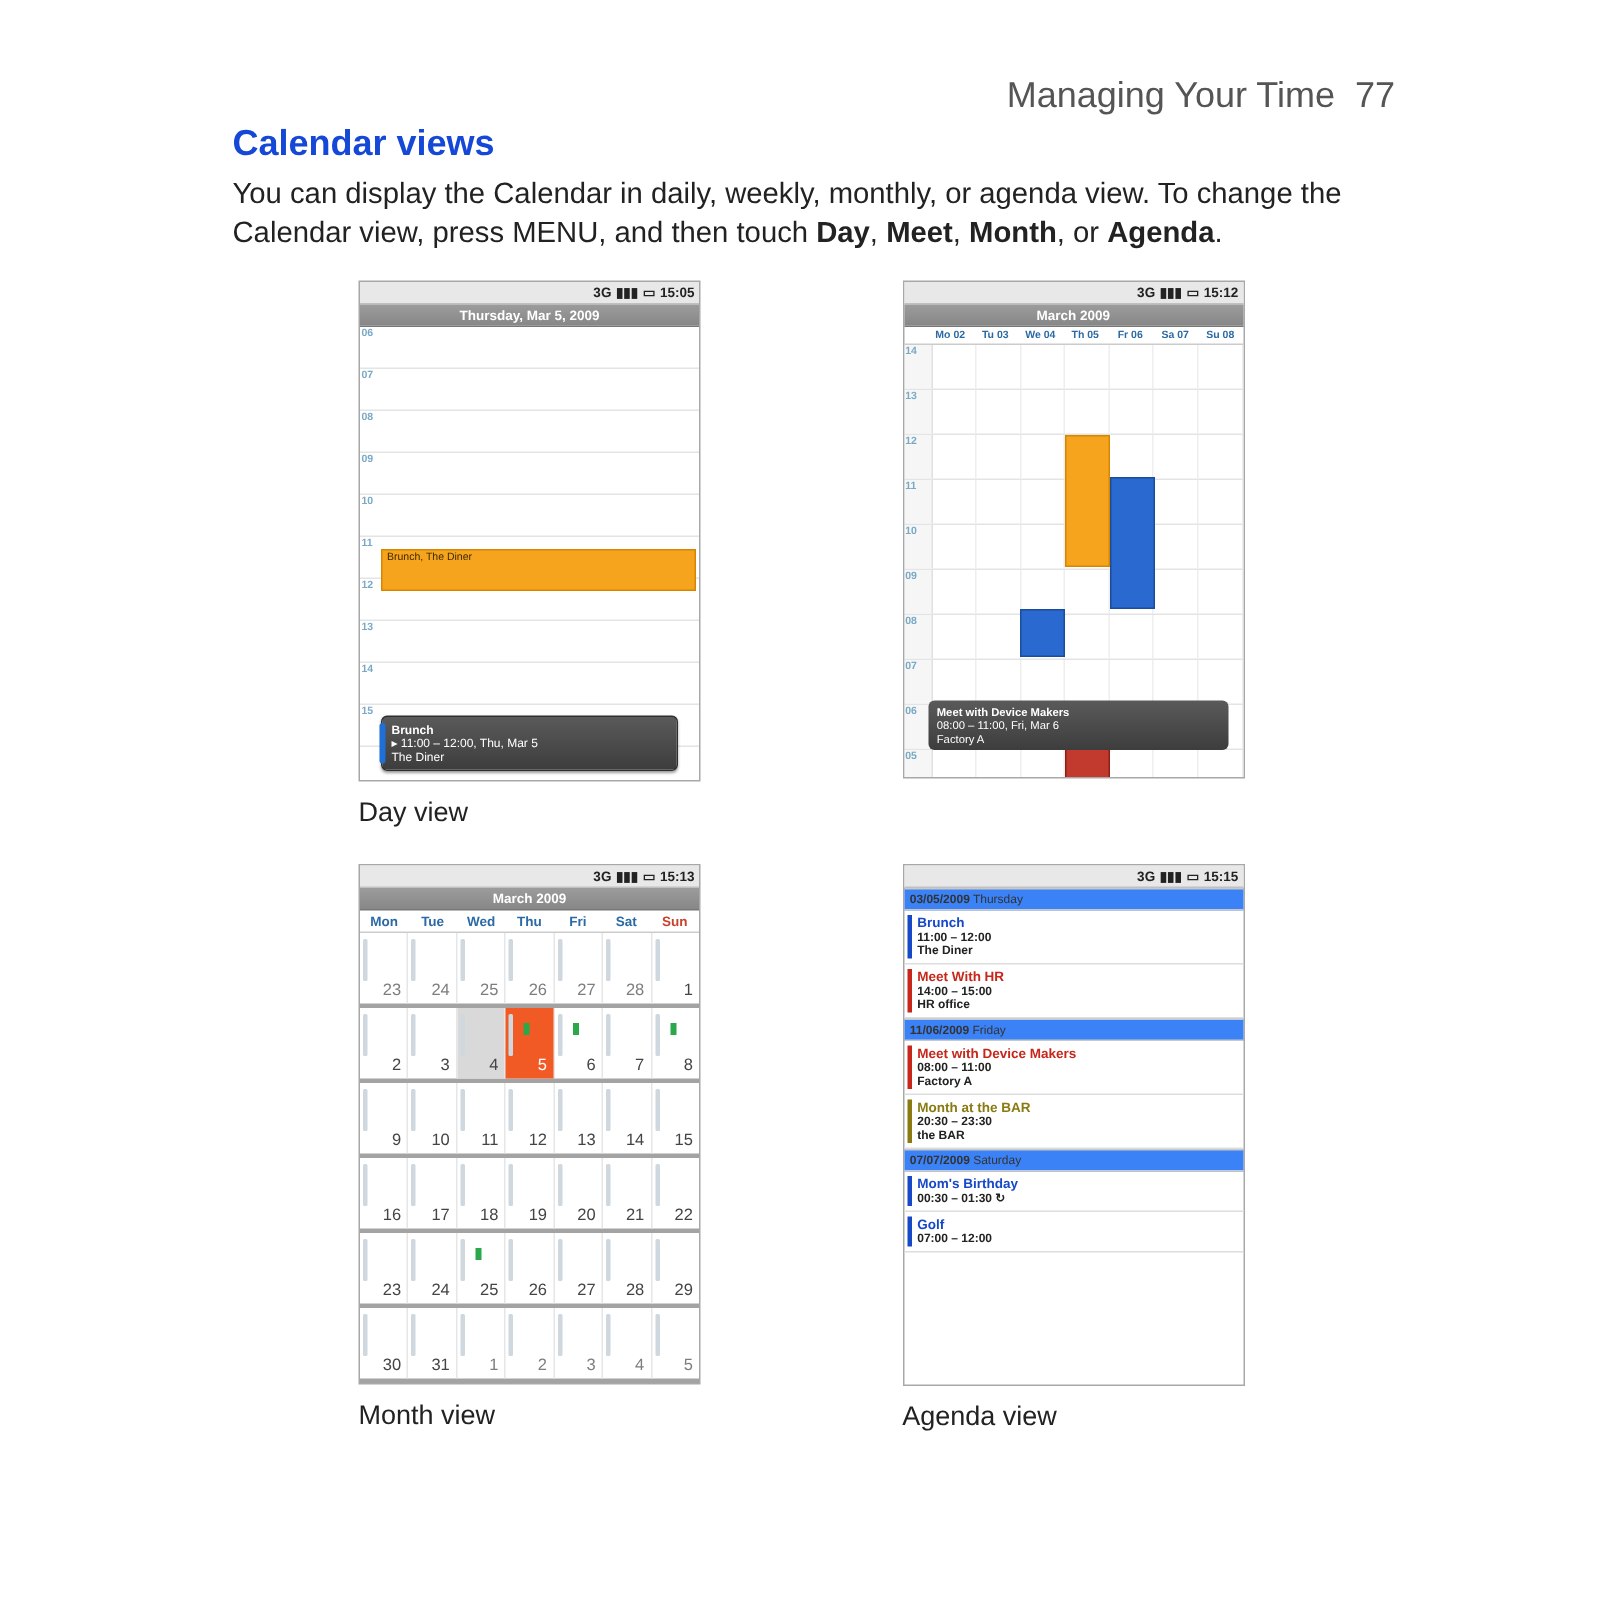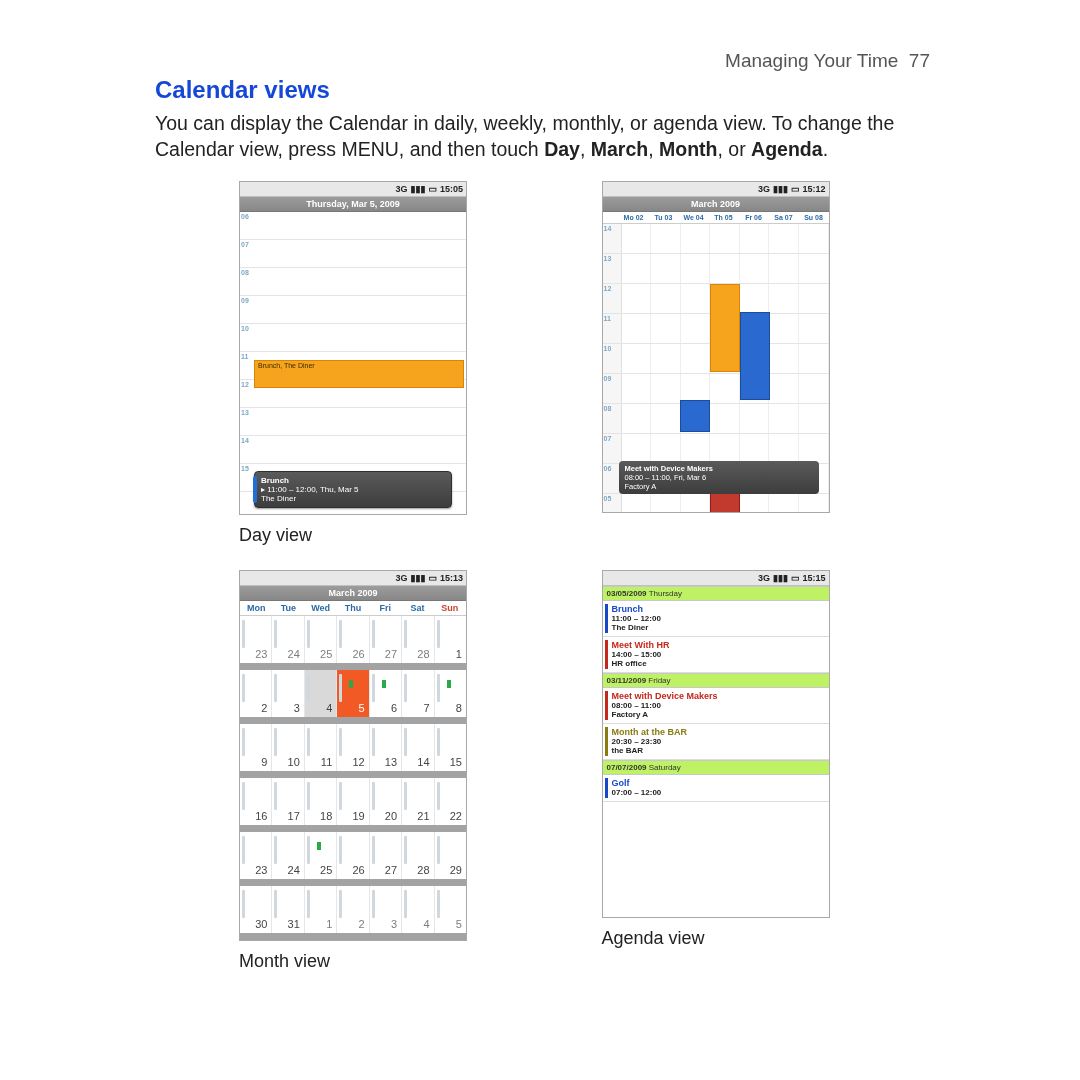--- a/index.html
+++ b/index.html
@@ -9,21 +9,21 @@
     height: 1080px;
     font-family: "Segoe UI", Arial, sans-serif;
     background: #fff;
     color: #222;
   }
   .page {
     padding: 50px 150px 40px 155px;
   }
   .hdr {
     text-align: right;
-    font-size: 19px;
+    font-size: 24px;
     color: #555;
     margin-bottom: 4px;
   }
   h2.section {
     color: #1548d6;
     font-weight: 700;
     font-size: 24px;
     margin: 0 0 6px 0;
   }
   p.intro {
@@ -115,32 +115,32 @@
     background: linear-gradient(#5a5a5a,#3d3d3d);
     border-radius:4px; color:#fff; font-size:7.5px; padding:3px 6px;
   }
   .wk-popup .t{font-weight:700;}
   
   .mo-head { display:flex; border-bottom:1px solid #ccc; }
   .mo-head .d { flex:1; text-align:center; font-size:9px; color:#2b6aa5; font-weight:700; padding:2px 0;}
   .mo-head .d.sat{color:#2b6aa5;}
   .mo-head .d.sun{color:#c6442e;}
   .mo-body { }
-  .mo-row { display:flex; height:47px; border-bottom:7px solid #a3a3a3;text-decoration:underline;}
+  .mo-row { display:flex; height:47px; border-bottom:3px solid #a3a3a3;text-decoration:underline;}
   .mo-cell { flex:1; border-right:1px solid #e6e6e6; position:relative; font-size:11px; color:#7d7d7d; }
   .mo-cell:last-child{border-right:none;}
   .mo-cell.in { color:#444; }
   .mo-cell .n { position:absolute; right:4px; bottom:3px; }
   .mo-cell.today { background:#f15a24; color:#fff; }
   .mo-cell .bar { position:absolute; left:2px; top:4px; width:3px; height:28px; background:#cfd7df; border-radius:1px;}
   .mo-cell .dotg { position:absolute; left:12px; top:10px; width:4px; height:8px; background:#2aa84a;}
   
   .ag-body { }
   .ag-dh {
-    background:#bef264; border-top:1px solid #c8c8c8; border-bottom:1px solid #c8c8c8;
+    background:#3b82f6; border-top:1px solid #c8c8c8; border-bottom:1px solid #c8c8c8;
     font-size:8px; color:#333; padding:2px 4px;
   }
   .ag-dh .dt{font-weight:700;}
   .ag-item { border-bottom:1px solid #ddd; padding:3px 5px 4px 9px; position:relative; }
   .ag-item .stripe{ position:absolute; left:2px; top:3px; bottom:3px; width:3px; }
   .ag-item .title{ font-weight:700; font-size:9px; }
   .ag-item .meta{ font-size:8px; color:#222; font-weight:600;}
   .ag-item .loc{ font-size:8px; color:#222; font-weight:600;}
   .c-blue{color:#1648c8;} .s-blue{background:#1648c8;}
   .c-red{color:#c6271a;} .s-red{background:#c6271a;}
@@ -148,21 +148,21 @@
 </style>
 </head>
 <body>
 
 <div class="page">
   <div class="hdr">
     <span>Managing Your Time</span>&nbsp;&nbsp;<span>77</span>
   </div>
   <h2 class="section">Calendar views</h2>
   <p class="intro">
-    <span>You can display the Calendar in daily, weekly, monthly, or agenda view. To change the Calendar view, press MENU, and then touch </span><b>Day</b><span>, </span><b>March</b><span>, </span><b>Month</b><span>, or </span><b>Agenda</b><span>.</span>
+    <span>You can display the Calendar in daily, weekly, monthly, or agenda view. To change the Calendar view, press MENU, and then touch </span><b>Day</b><span>, </span><b>Meet</b><span>, </span><b>Month</b><span>, or </span><b>Agenda</b><span>.</span>
   </p>
 
   <div class="grid">
 
     <div class="cell">
       <div class="phone">
         <div class="statusbar">
           <span class="sym">3G</span>
           <span class="sym">▮▮▮</span>
           <span class="sym">▭</span>
@@ -570,34 +570,39 @@
               <div class="title c-blue">Brunch</div>
               <div class="meta">11:00 – 12:00</div>
               <div class="loc">The Diner</div>
             </div>
             <div class="ag-item">
               <div class="stripe s-red"></div>
               <div class="title c-red">Meet With HR</div>
               <div class="meta">14:00 – 15:00</div>
               <div class="loc">HR office</div>
             </div>
-            <div class="ag-dh"><span class="dt">03/11/2009</span> Friday</div>
+            <div class="ag-dh"><span class="dt">11/06/2009</span> Friday</div>
             <div class="ag-item">
               <div class="stripe s-red"></div>
               <div class="title c-red">Meet with Device Makers</div>
               <div class="meta">08:00 – 11:00</div>
               <div class="loc">Factory A</div>
             </div>
             <div class="ag-item">
               <div class="stripe s-olive"></div>
               <div class="title c-olive">Month at the BAR</div>
               <div class="meta">20:30 – 23:30</div>
               <div class="loc">the BAR</div>
             </div>
             <div class="ag-dh"><span class="dt">07/07/2009</span> Saturday</div>
+            <div class="ag-item">
+              <div class="stripe s-blue"></div>
+              <div class="title c-blue">Mom's Birthday</div>
+              <div class="meta">00:30 – 01:30  ↻</div>
+            </div>
             <div class="ag-item">
               <div class="stripe s-blue"></div>
               <div class="title c-blue">Golf</div>
               <div class="meta">07:00 – 12:00</div>
             </div>
           </div>
       </div>
       <div class="caption">Agenda view</div>
     </div>
   </div>

